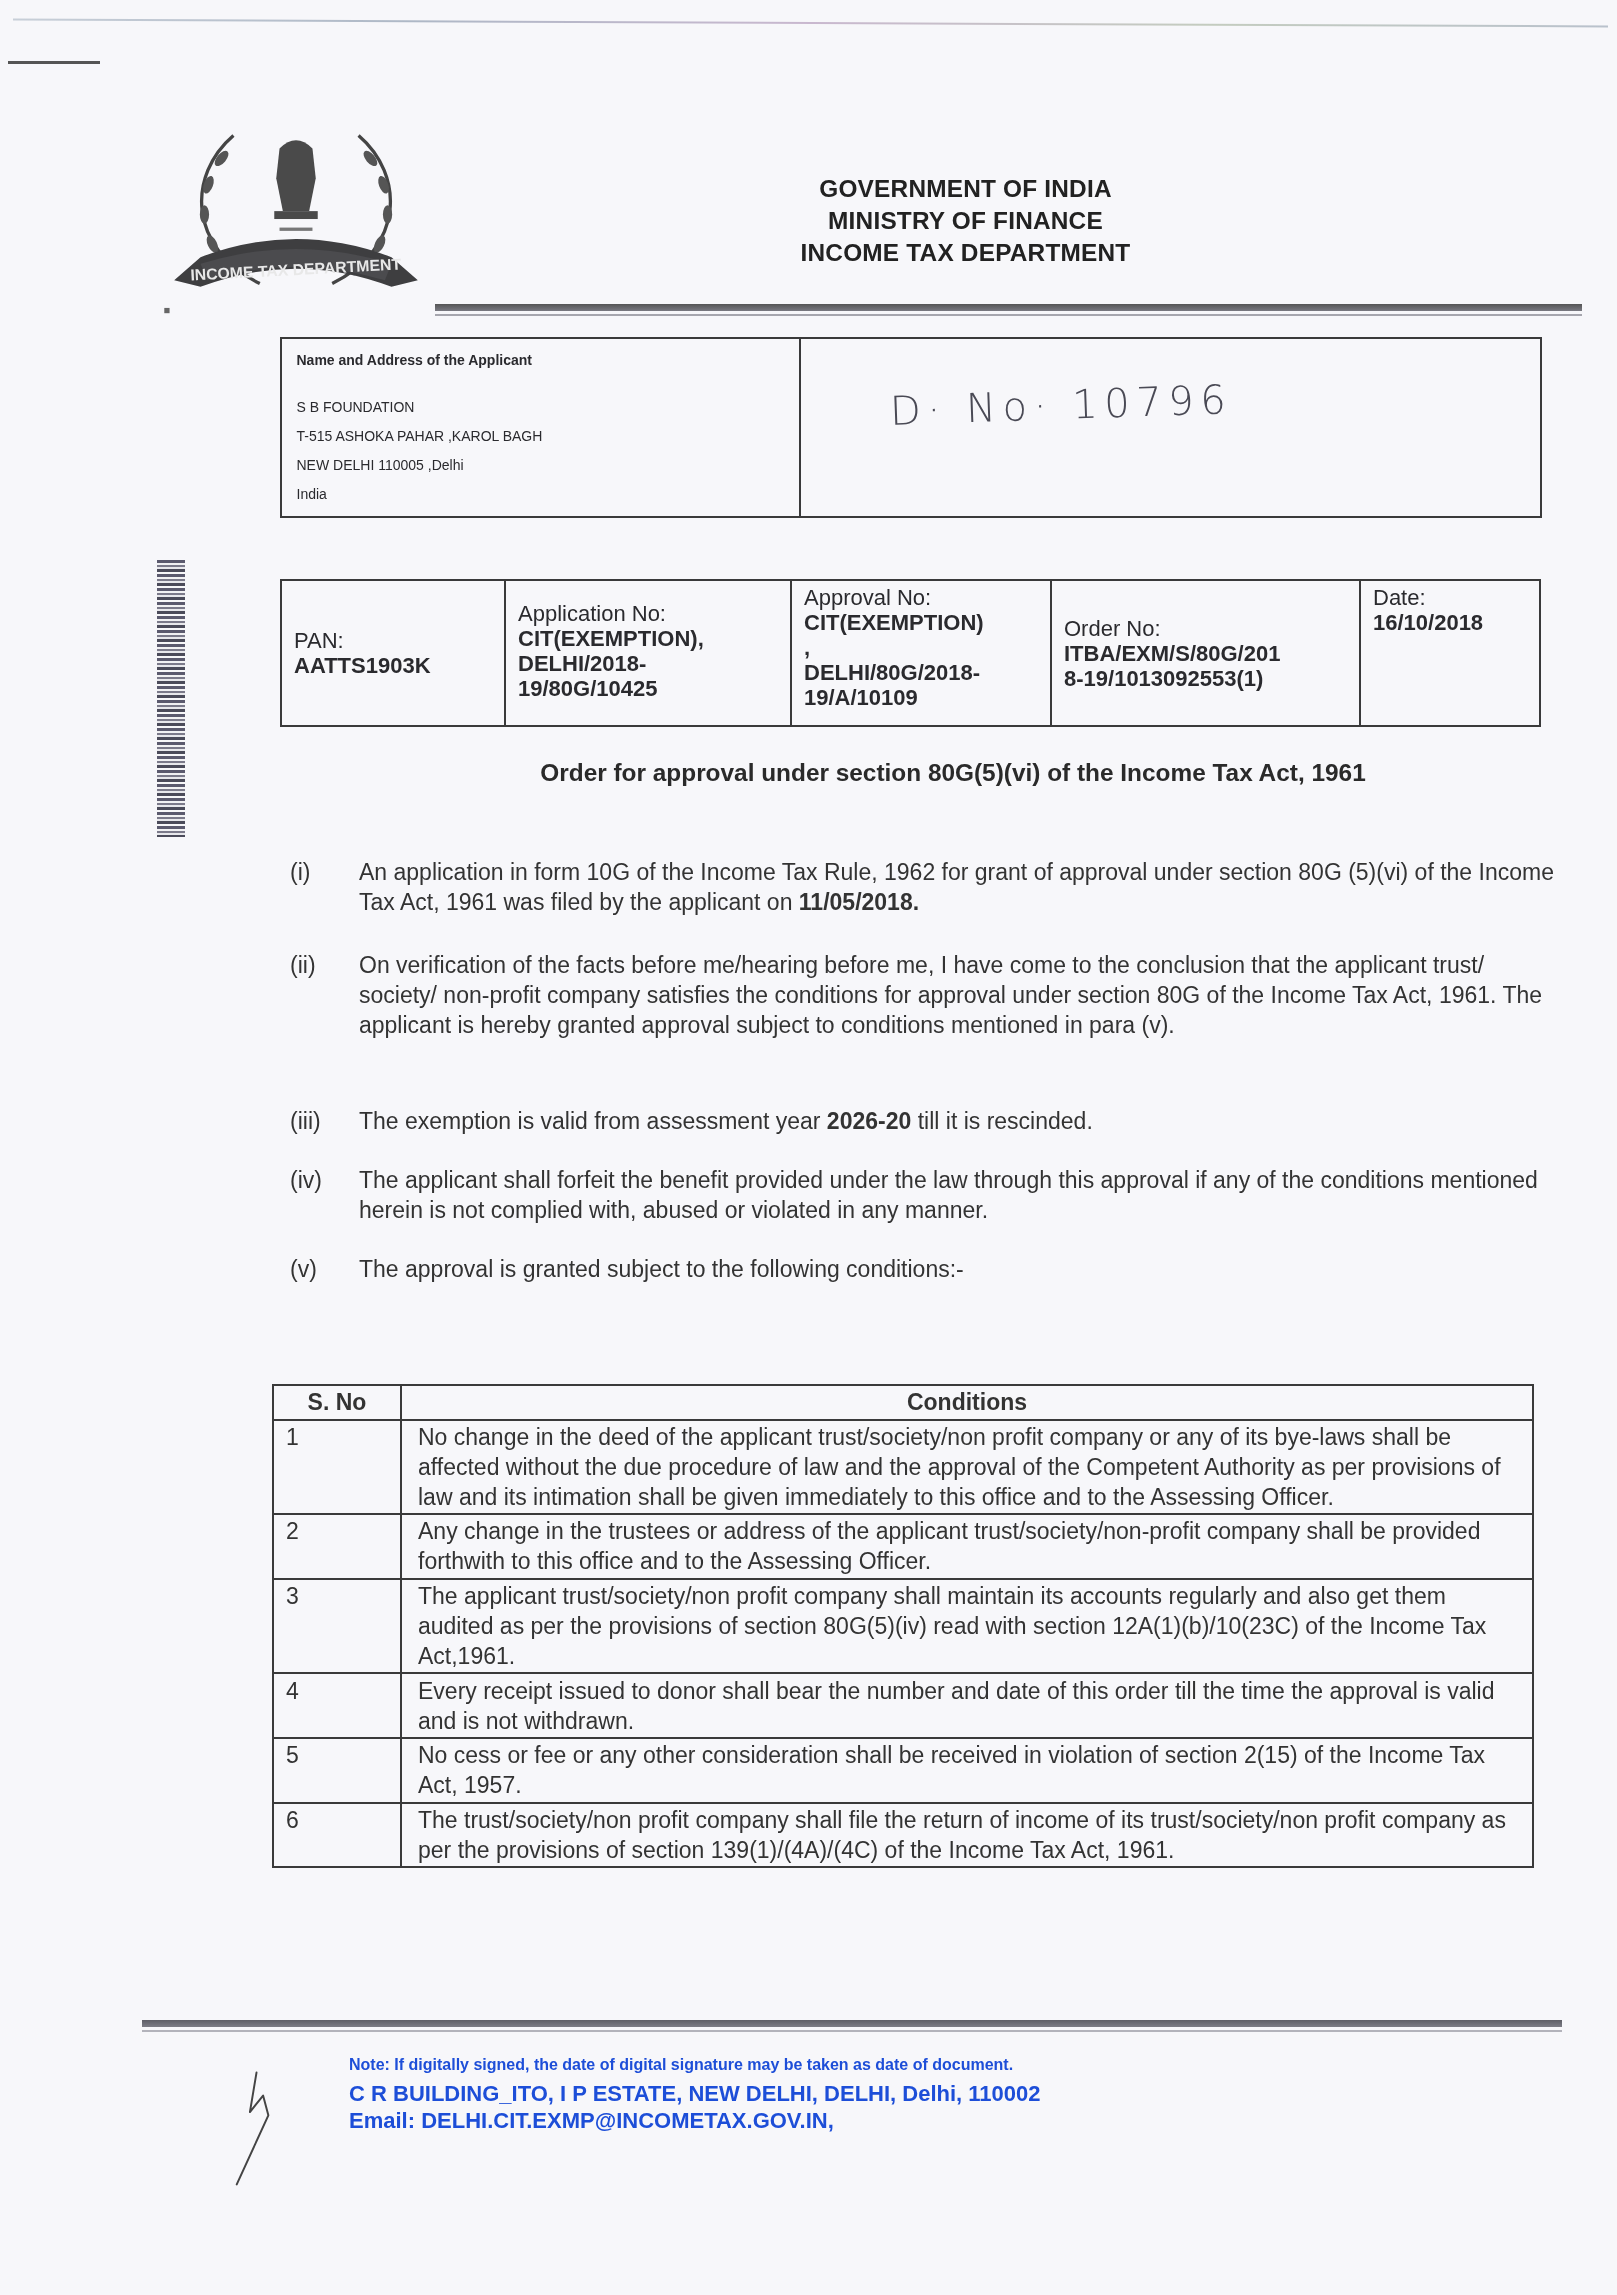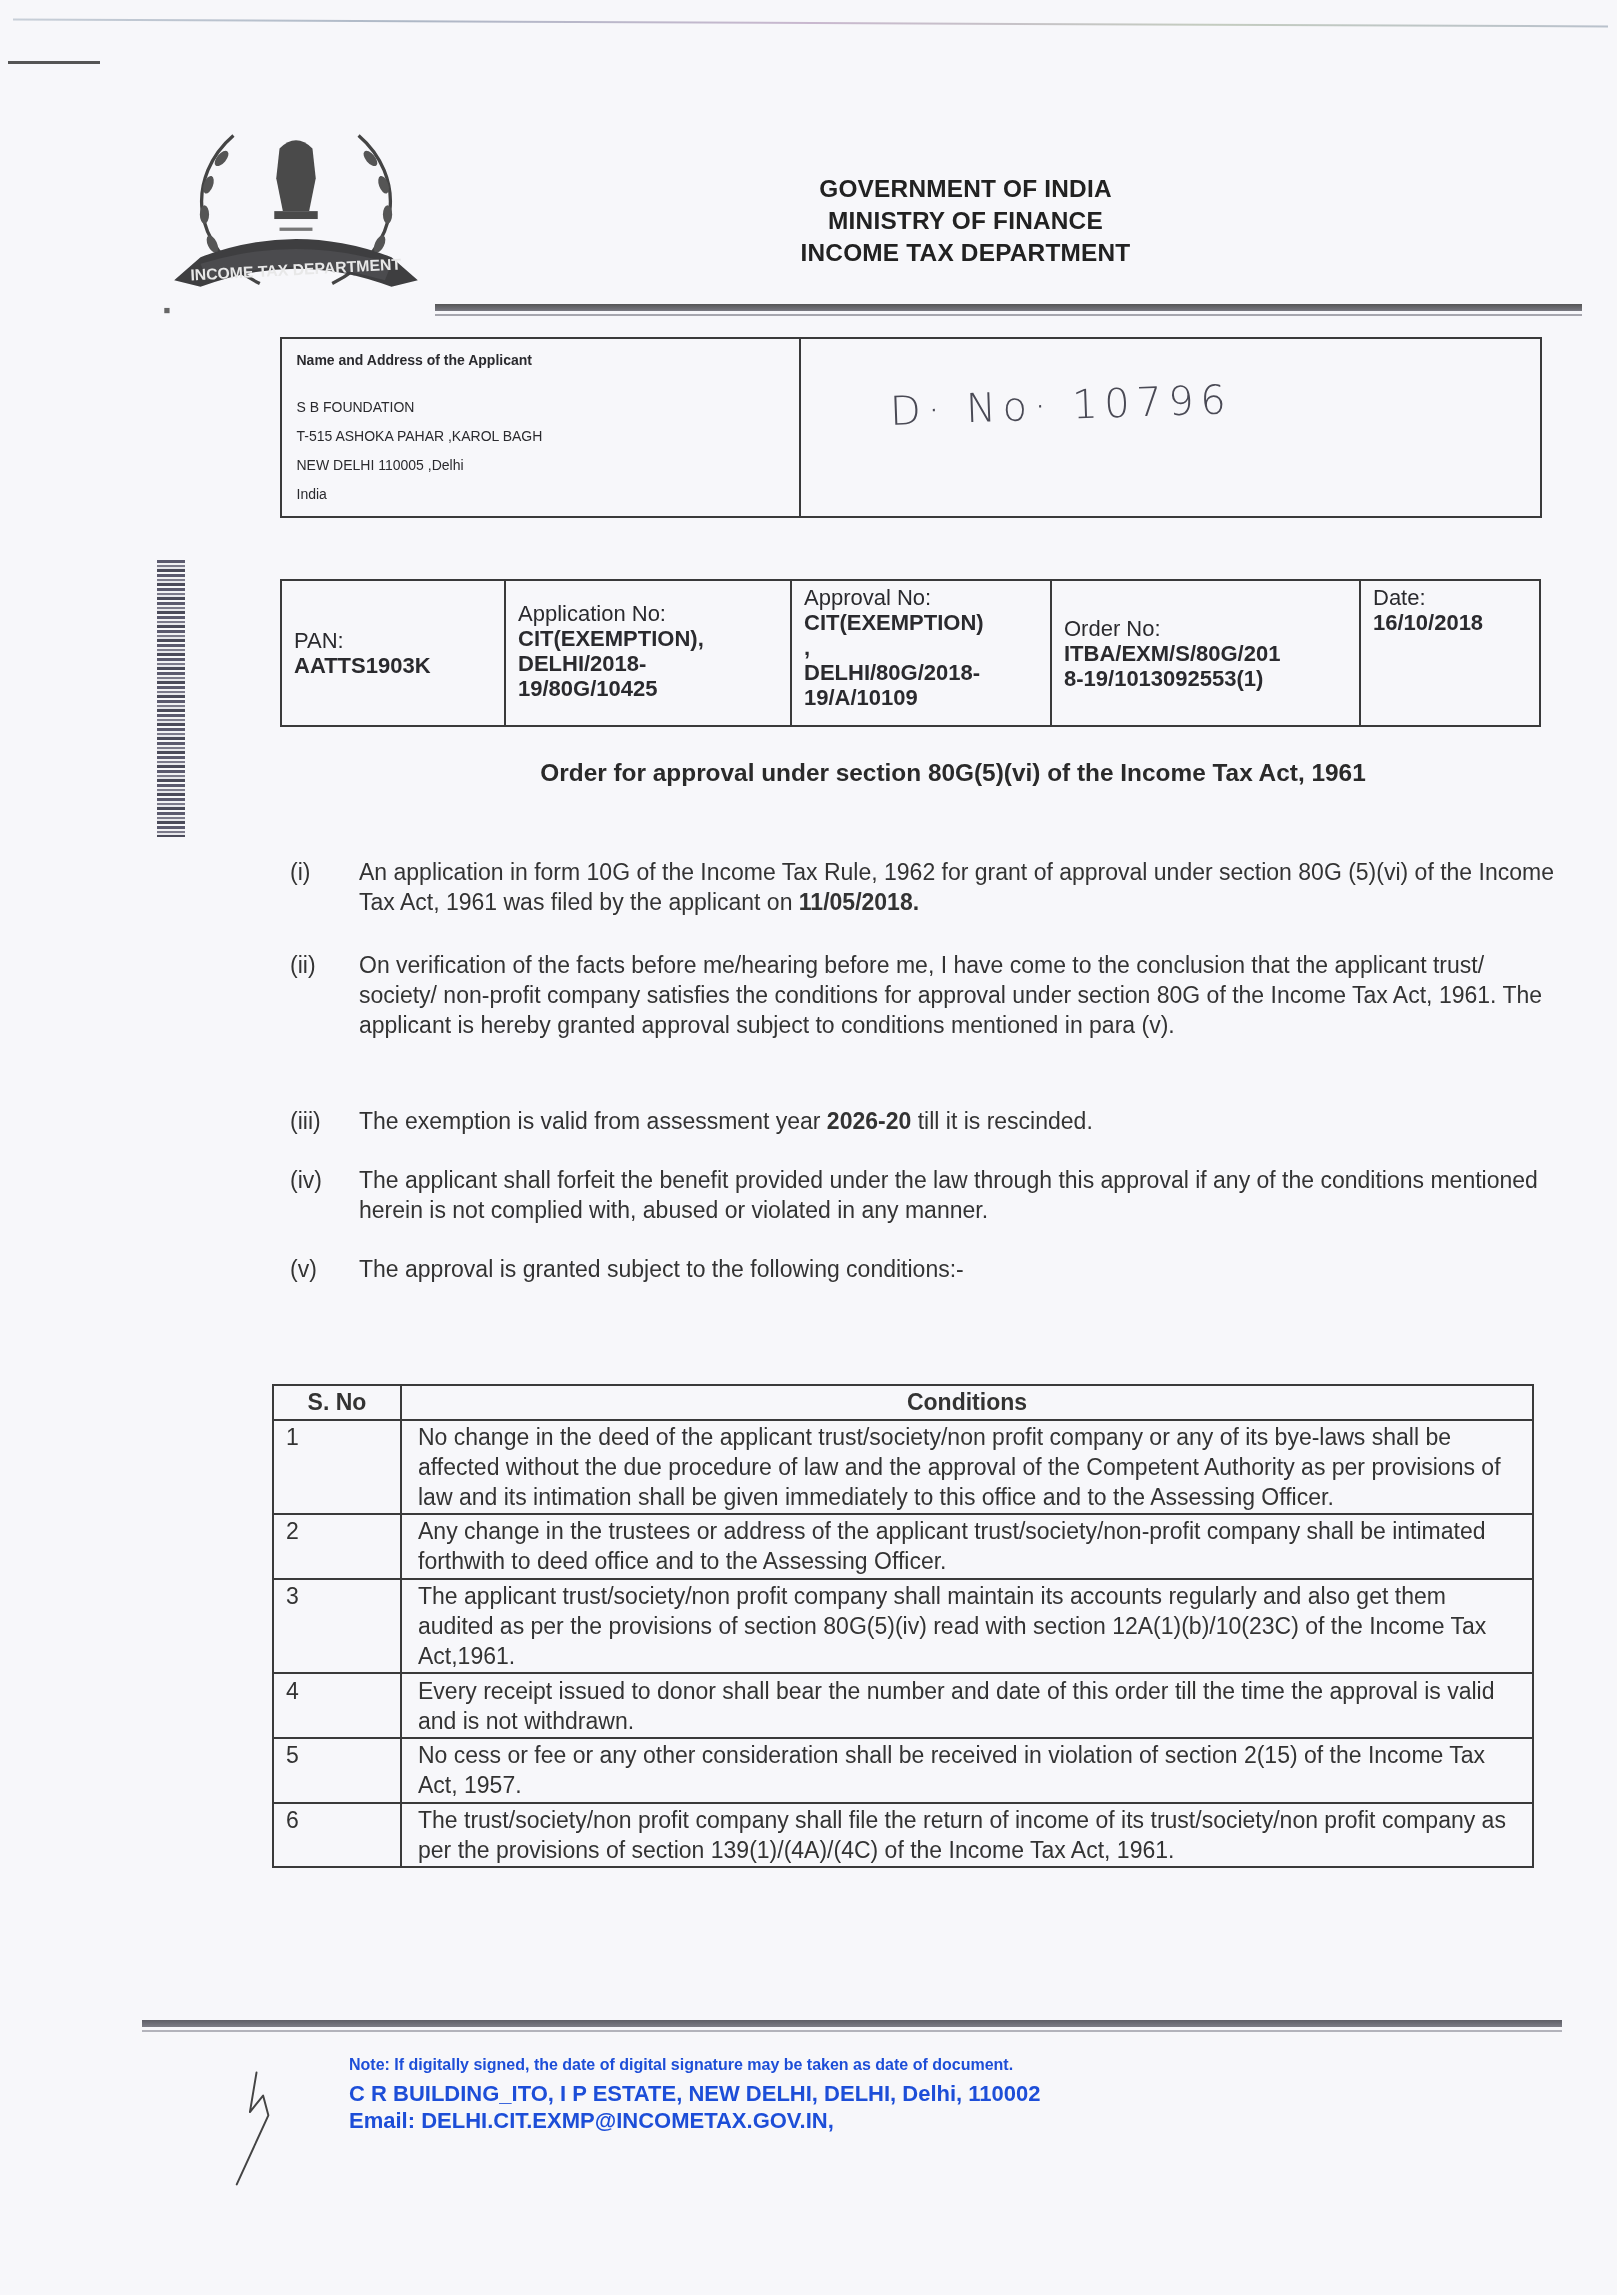--- a/index.html
+++ b/index.html
@@ -176,21 +176,21 @@
       <tr>
     <th>S. No</th>
     <th>Conditions</th>
   </tr>
   <tr>
     <td class="sno">1</td>
     <td class="cond">No change in the deed of the applicant trust/society/non profit company or any of its bye-laws shall be affected without the due procedure of law and the approval of the Competent Authority as per provisions of law and its intimation shall be given immediately to this office and to the Assessing Officer.</td>
   </tr>
   <tr>
     <td class="sno">2</td>
-    <td class="cond">Any change in the trustees or address of the applicant trust/society/non-profit company shall be intimated forthwith to deed office and to the Assessing Officer.</td>
+    <td class="cond">Any change in the trustees or address of the applicant trust/society/non-profit company shall be provided forthwith to this office and to the Assessing Officer.</td>
   </tr>
   <tr>
     <td class="sno">3</td>
     <td class="cond">The applicant trust/society/non profit company shall maintain its accounts regularly and also get them audited as per the provisions of section 80G(5)(iv) read with section 12A(1)(b)/10(23C) of the Income Tax Act,1961.</td>
   </tr>
   <tr>
     <td class="sno">4</td>
     <td class="cond">Every receipt issued to donor shall bear the number and date of this order till the time the approval is valid and is not withdrawn.</td>
   </tr>
   <tr>

